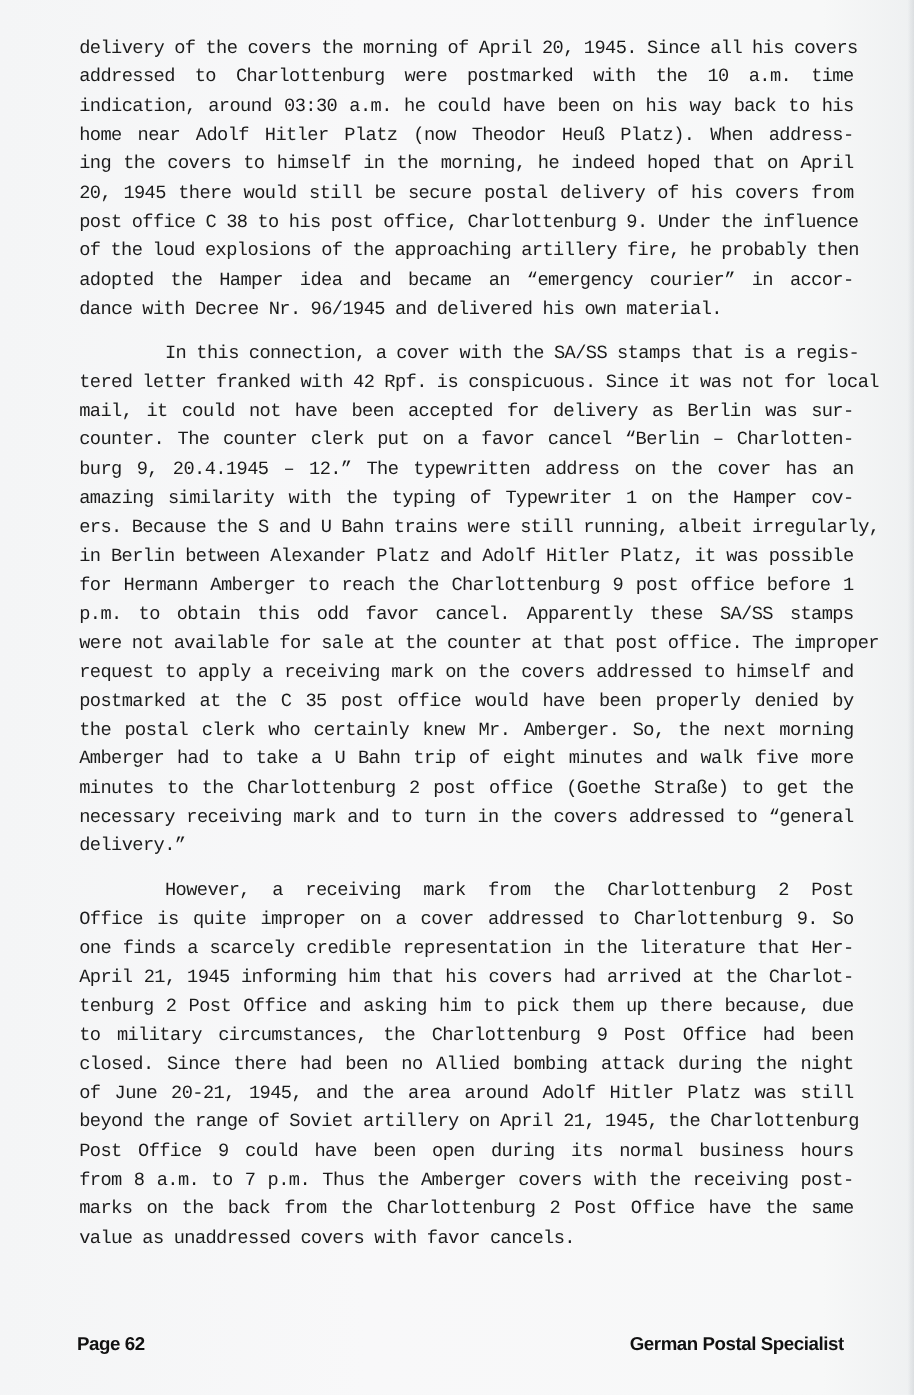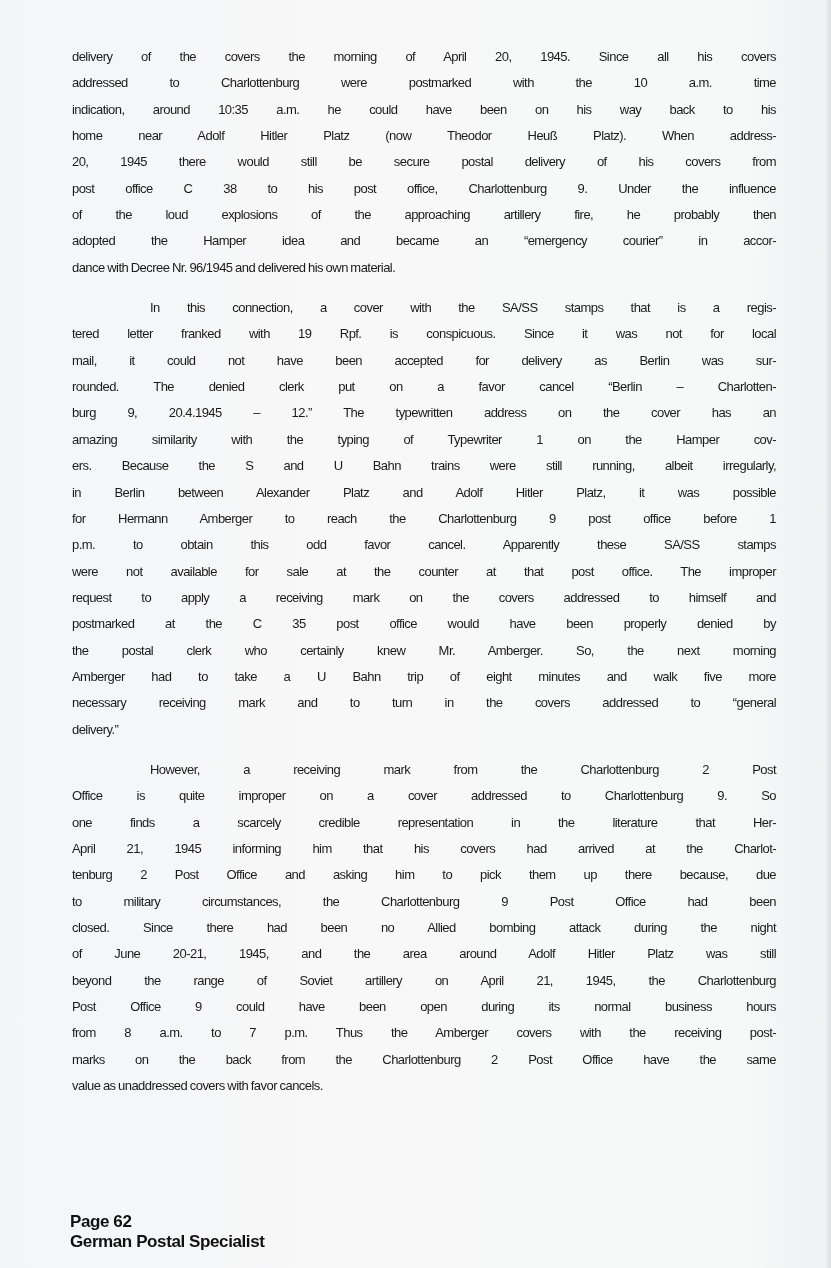--- a/index.html
+++ b/index.html
@@ -11,85 +11,85 @@
     .page {
       position: absolute; left: 0; top: 0; width: 831px; height: 1268px;
       background: linear-gradient(90deg, #f4f5f6 0%, #f8f8f9 40%, #f7f8f8 90%, #eef0f1 100%);
     }
     .edge {
       position: absolute; right: 0; top: 0; width: 6px; height: 1268px;
       background: linear-gradient(90deg, rgba(0,0,0,0) 0%, rgba(200,204,208,0.5) 100%);
     }
     .body-text {
       position: absolute; left: 72px; top: 32px; width: 704px;
-      font-family: Liberation Sans, sans-serif;
-      font-size: 13px;
+      font-family: Liberation Mono, monospace;
+      font-size: 17px;
       line-height: 26.35px;
       color: #1b1b1b;
       letter-spacing: -0.55px;
       word-spacing: -0.5px;
-      margin-top: 12px;
     }
     .line {
       display: block;
       text-align: justify;
       text-align-last: justify;
       white-space: nowrap;
       height: 26.35px;
       overflow: visible;
     }
     .line.last { text-align-last: left; }
     .line.indent { padding-left: 78px; }
     .para-gap { height: 14px; }
     .footer {
       position: absolute; left: 70px; right: 64px; top: 1212px;
       font-family: "Liberation Sans", sans-serif;
       font-weight: bold;
       font-size: 17px;
       color: #111;
       display: flex; justify-content: space-between;
       letter-spacing: -0.4px;
-      flex-direction: column;
     }
   </style>
 </head>
 <body>
 
 <div class="page">
   <div class="edge"></div>
 
   <div class="body-text" id="body-text">
       <div class="paragraph">
         <span class="line">delivery of the covers the morning of April 20, 1945. Since all his covers</span>
         <span class="line">addressed to Charlottenburg were postmarked with the 10 a.m. time</span>
-        <span class="line">indication, around 10:35 a.m. he could have been on his way back to his</span>
+        <span class="line">indication, around 03:30 a.m. he could have been on his way back to his</span>
         <span class="line">home near Adolf Hitler Platz (now Theodor Heuß Platz). When address-</span>
+        <span class="line">ing the covers to himself in the morning, he indeed hoped that on April</span>
         <span class="line">20, 1945 there would still be secure postal delivery of his covers from</span>
         <span class="line">post office C 38 to his post office, Charlottenburg 9. Under the influence</span>
         <span class="line">of the loud explosions of the approaching artillery fire, he probably then</span>
         <span class="line">adopted the Hamper idea and became an “emergency courier” in accor-</span>
         <span class="line last">dance with Decree Nr. 96/1945 and delivered his own material.</span>
       </div>
       <div class="para-gap"></div>
       <div class="paragraph">
         <span class="line indent">In this connection, a cover with the SA/SS stamps that is a regis-</span>
-        <span class="line">tered letter franked with 19 Rpf. is conspicuous. Since it was not for local</span>
+        <span class="line">tered letter franked with 42 Rpf. is conspicuous. Since it was not for local</span>
         <span class="line">mail, it could not have been accepted for delivery as Berlin was sur-</span>
-        <span class="line">rounded. The denied clerk put on a favor cancel “Berlin – Charlotten-</span>
+        <span class="line">counter. The counter clerk put on a favor cancel “Berlin – Charlotten-</span>
         <span class="line">burg 9, 20.4.1945 – 12.” The typewritten address on the cover has an</span>
         <span class="line">amazing similarity with the typing of Typewriter 1 on the Hamper cov-</span>
         <span class="line">ers. Because the S and U Bahn trains were still running, albeit irregularly,</span>
         <span class="line">in Berlin between Alexander Platz and Adolf Hitler Platz, it was possible</span>
         <span class="line">for Hermann Amberger to reach the Charlottenburg 9 post office before 1</span>
         <span class="line">p.m. to obtain this odd favor cancel. Apparently these SA/SS stamps</span>
         <span class="line">were not available for sale at the counter at that post office. The improper</span>
         <span class="line">request to apply a receiving mark on the covers addressed to himself and</span>
         <span class="line">postmarked at the C 35 post office would have been properly denied by</span>
         <span class="line">the postal clerk who certainly knew Mr. Amberger. So, the next morning</span>
         <span class="line">Amberger had to take a U Bahn trip of eight minutes and walk five more</span>
+        <span class="line">minutes to the Charlottenburg 2 post office (Goethe Straße) to get the</span>
         <span class="line">necessary receiving mark and to turn in the covers addressed to “general</span>
         <span class="line last">delivery.”</span>
       </div>
       <div class="para-gap"></div>
       <div class="paragraph">
         <span class="line indent">However, a receiving mark from the Charlottenburg 2 Post</span>
         <span class="line">Office is quite improper on a cover addressed to Charlottenburg 9. So</span>
         <span class="line">one finds a scarcely credible representation in the literature that Her-</span>
         <span class="line">April 21, 1945 informing him that his covers had arrived at the Charlot-</span>
         <span class="line">tenburg 2 Post Office and asking him to pick them up there because, due</span>

